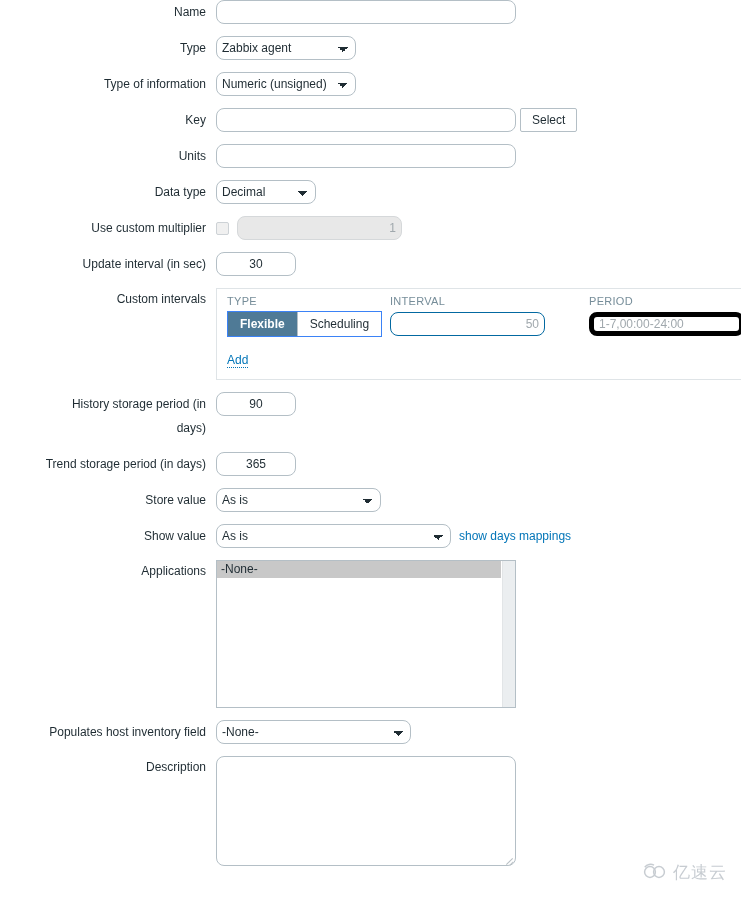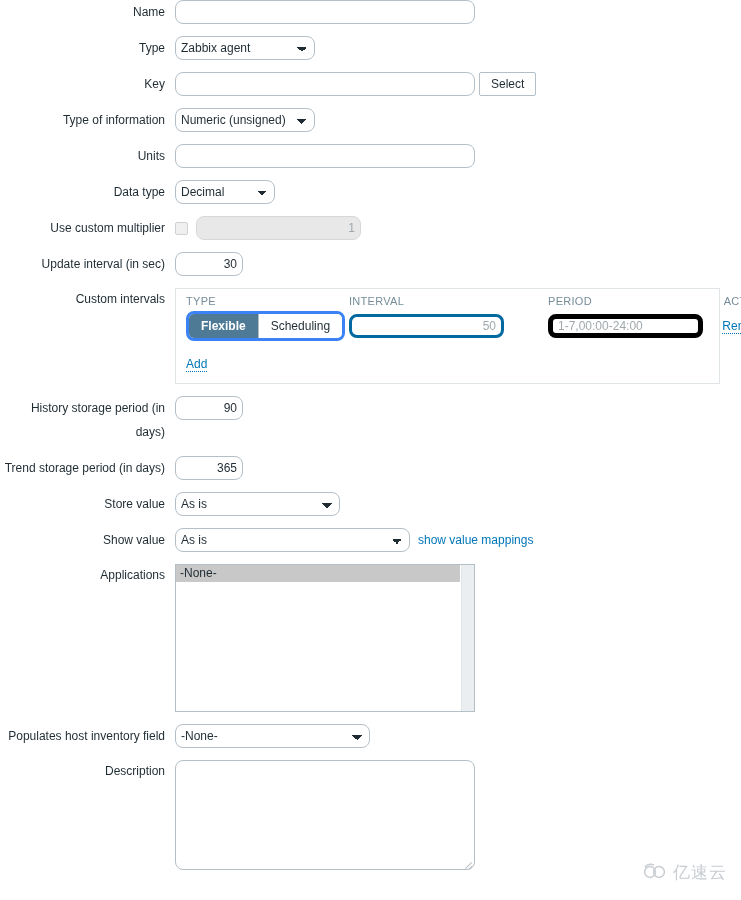--- a/index.html
+++ b/index.html
@@ -30,20 +30,21 @@
 
   .label {
     width: 175px;
     min-width: 175px;
     text-align: right;
     padding-right: 10px;
     box-sizing: border-box;
     font-size: 12px;
     color: #1f2c33;
     line-height: 24px;
+    margin-left: 41px;
   }
   .label.tall { line-height: 22px; }
 
   .field {
     flex: 1;
     display: flex;
     align-items: center;
   }
 
   input.txt, select.sel, textarea.ta {
@@ -57,21 +58,21 @@
     padding: 0 5px;
     border-radius: 8px;
     outline: none;
   }
 
   input.txt::placeholder { color: #a0a8ad; }
 
   input.w-name { width: 300px; }
   input.w-key  { width: 300px; }
   input.w-units{ width: 300px; }
-  input.w-num  { width: 68px; text-align: right; }
+  input.w-num  { width: 80px; text-align: center; }
   input.w-mult {
     width: 165px;
     text-align: right;
     background: #e8e8e8;
     border: 1px solid #d5d8da;
     color: #a0a8ad;
   }
 
   select.sel {
     -webkit-appearance: none;
@@ -157,22 +158,22 @@
     align-items: center;
     padding: 0 10px 0 10px;
   }
   .c-type   { width: 163px; min-width: 163px; }
   .c-int    { width: 163px; min-width: 163px; }
   .c-period { width: 163px; min-width: 163px; padding-left: 36px; }
   .c-action { width: 56px;  min-width: 56px; text-align: right; }
 
   .toggle {
     display: inline-flex;
-    border: 3px solid #3b82f6;
-    border-radius: 8px;
+    border: 1px solid #3b82f6;
+    border-radius: 0;
     overflow: hidden;
     height: 24px;
   }
   .toggle .tbtn {
     font-size: 12px;
     padding: 0 12px;
     line-height: 22px;
     background: #ffffff;
     color: #1f2c33;
     cursor: pointer;
@@ -182,21 +183,21 @@
   .toggle .tbtn.active {
     background: #4f7a96;
     color: #ffffff;
     font-weight: bold;
   }
   .toggle .tbtn + .tbtn { border-left: 1px solid #b4bfc6; }
 
   input.int-val {
     width: 155px;
     text-align: right;
-    border: 3px solid #0369a1;
+    border: 1px solid #0369a1;
     height: 24px;
   }
   input.int-period {
     width: 155px;
     text-align: left;
     border: 5px solid #000000;
     height: 24px;
   }
 
   .int-add {
@@ -313,33 +314,33 @@
   <div class="row">
     <div class="label">Type</div>
     <div class="field">
       <select class="sel w-type">
         <option>Zabbix agent</option>
       </select>
     </div>
   </div>
 
   <div class="row">
+    <div class="label">Type of information</div>
+    <div class="field">
+      <select class="sel w-toi">
+        <option>Numeric (unsigned)</option>
+      </select>
+    </div>
+  </div>
+
+  <div class="row">
     <div class="label">Key</div>
     <div class="field">
       <input class="txt w-key" type="text" value="" style="">
       <button class="btn">Select</button>
-    </div>
-  </div>
-
-  <div class="row">
-    <div class="label">Type of information</div>
-    <div class="field">
-      <select class="sel w-toi">
-        <option>Numeric (unsigned)</option>
-      </select>
     </div>
   </div>
 
   <div class="row">
     <div class="label">Units</div>
     <div class="field">
       <input class="txt w-units" type="text" value="" style="">
     </div>
   </div>
 
@@ -427,21 +428,21 @@
       </select>
     </div>
   </div>
 
   <div class="row">
     <div class="label">Show value</div>
     <div class="field">
       <select class="sel w-show">
         <option>As is</option>
       </select>
-      <a class="link link-after">show value mappings</a>
+      <a class="link link-after">show days mappings</a>
     </div>
   </div>
 
 
   <div class="row">
     <div class="label tall">Applications</div>
     <div class="field">
       <div class="listbox">
         <div class="opt selected">-None-</div>
         <div class="lb-scroll">

